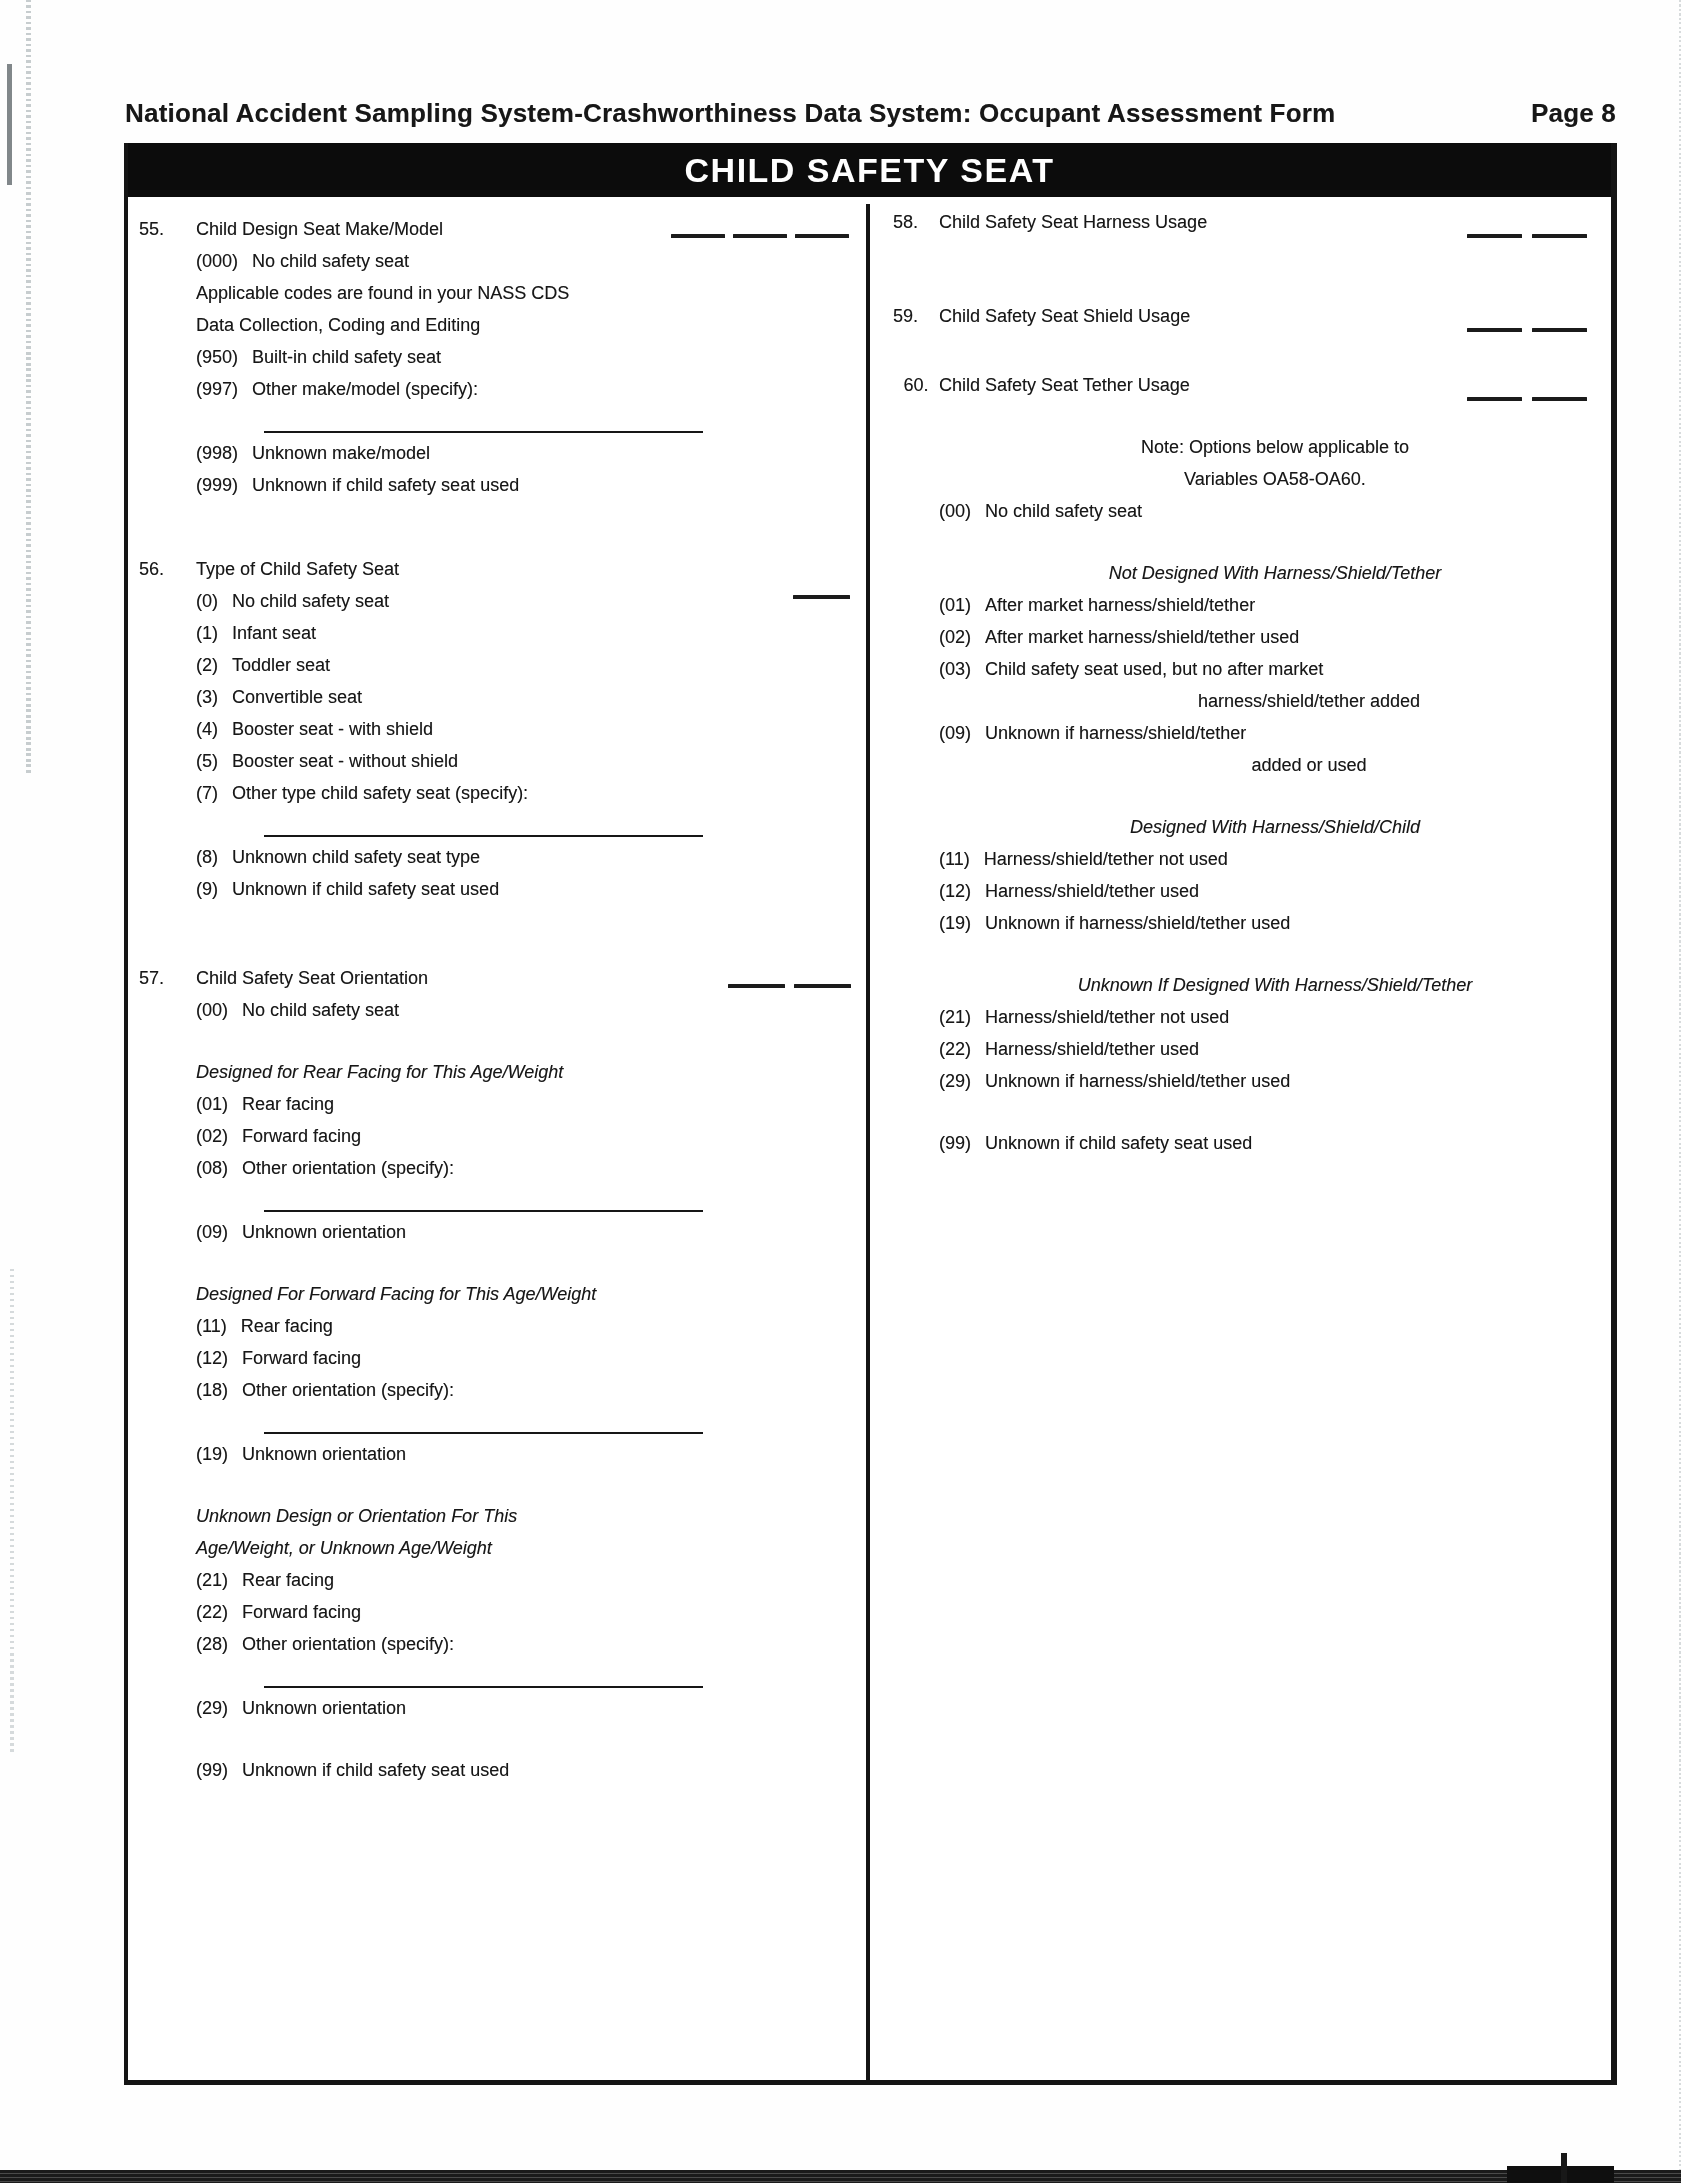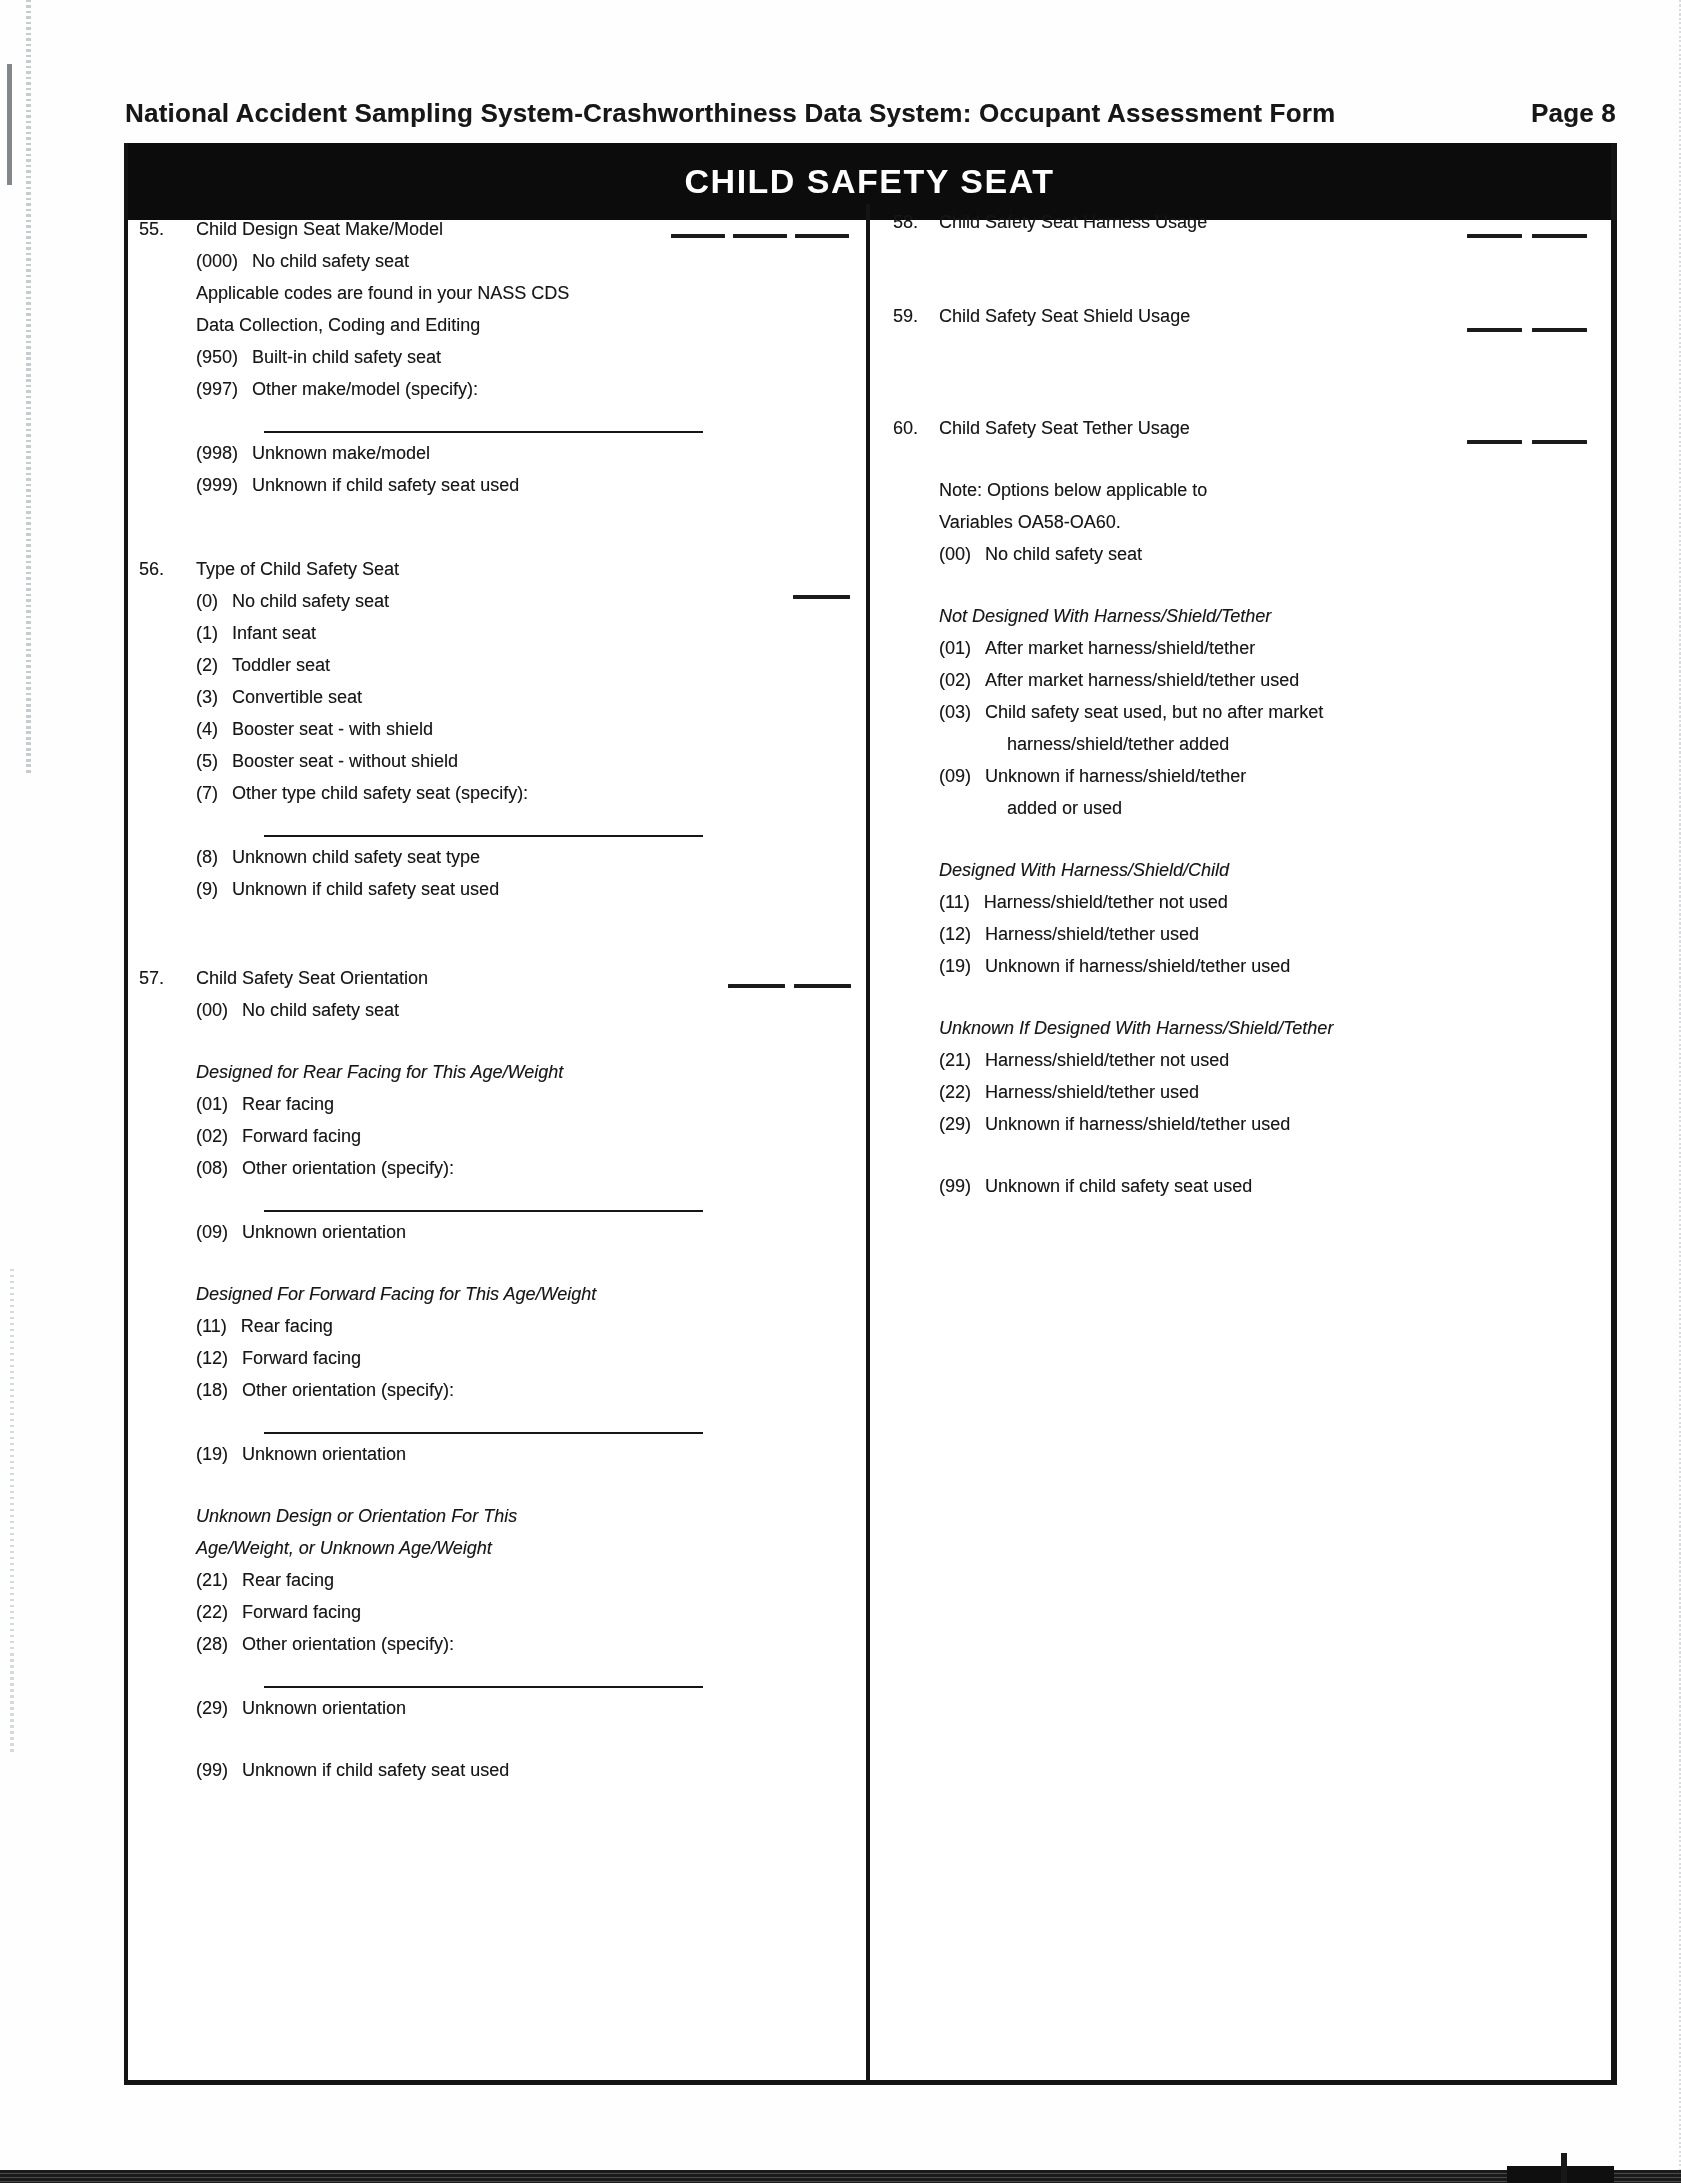--- a/index.html
+++ b/index.html
@@ -15,21 +15,21 @@
     display:flex;justify-content:space-between;align-items:flex-start;
     font-weight:700;font-size:26px;line-height:31px;letter-spacing:0.2px;white-space:nowrap;
   }
   
   .form-table{
     position:absolute;left:124px;top:143px;width:1493px;height:1942px;
     box-sizing:border-box;background:#fff;
     border-left:4.5px solid #141414;border-right:6px solid #141414;border-bottom:5.5px solid #141414;
   }
   .banner{
-    height:77px;background:#0c0c0c;color:#ffffff;
+    height:54px;background:#0c0c0c;color:#ffffff;
     display:flex;align-items:center;justify-content:center;
     font-weight:700;font-size:34px;letter-spacing:1.5px;
     text-shadow:none;
   }
   .divider{position:absolute;top:61px;bottom:0;left:738px;width:4px;background:#141414;}
   .col{position:absolute;top:48px;bottom:0;box-sizing:border-box;font-size:18px;line-height:32px;}
   .col-left{left:0;width:738px;padding-left:11px;}
   .col-right{left:742px;right:0;padding-left:23px;}
   
   .question{position:relative;}
@@ -263,21 +263,21 @@
         <div class="blanks" style="right: 24px; top: 28px; gap: 10px;">
           <span class="blank-seg" style="width: 55px;"></span>
           <span class="blank-seg" style="width: 55px;"></span>
         </div>
         <div class="q-title">
           <span class="q-num">59.</span>
           <span class="q-ttl">Child Safety Seat Shield Usage</span>
         </div>
         <div class="q-lines"></div>
       </div>
-      <div class="question" style="margin-top: 80px;">
+      <div class="question" style="margin-top: 37px; text-align: center;">
         <div class="blanks" style="right: 24px; top: 28px; gap: 10px;">
           <span class="blank-seg" style="width: 55px;"></span>
           <span class="blank-seg" style="width: 55px;"></span>
         </div>
         <div class="q-title">
           <span class="q-num">60.</span>
           <span class="q-ttl">Child Safety Seat Tether Usage</span>
         </div>
         <div class="q-lines">
           <div class="row noteblock">Note: Options below applicable to</div>

